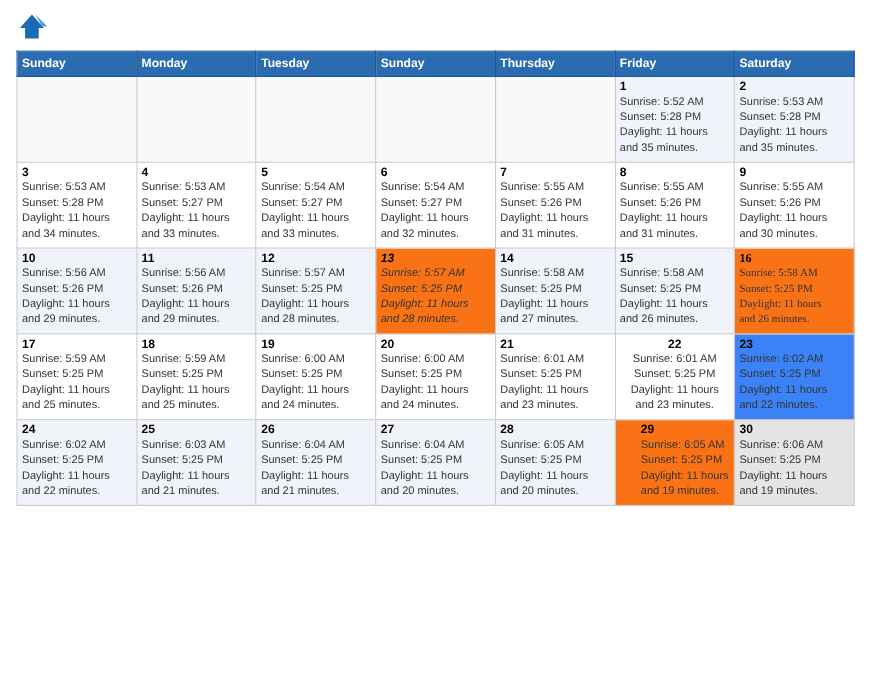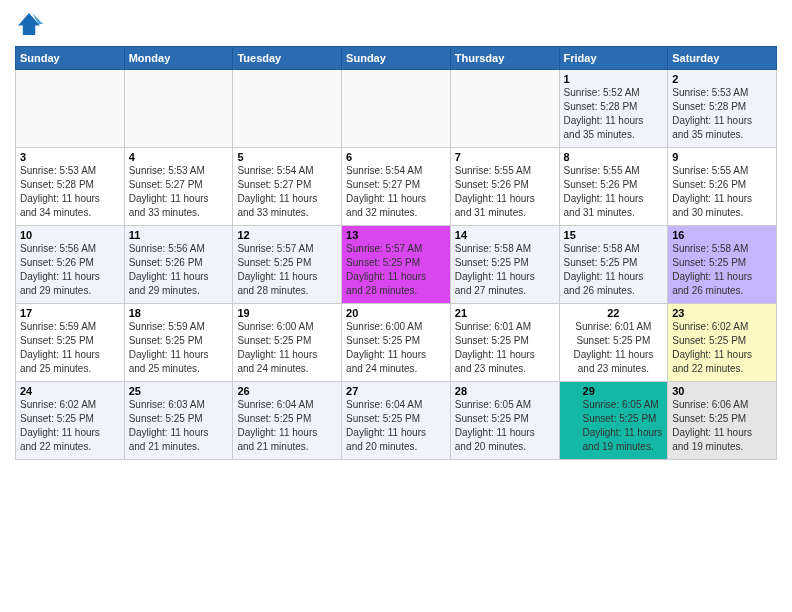--- a/index.html
+++ b/index.html
@@ -215,42 +215,42 @@
 Daylight: 11 hours
 and 29 minutes.</div>
           </td>
           <td style="background-color: rgb(240, 244, 250);">
             <span class="day-num">12</span>
             <div class="day-info" style="white-space: pre-line;">Sunrise: 5:57 AM
 Sunset: 5:25 PM
 Daylight: 11 hours
 and 28 minutes.</div>
           </td>
-          <td style="background-color: #d946ef;">
+          <td style="background-color: #f97316; font-style: italic;">
             <span class="day-num">13</span>
             <div class="day-info" style="white-space: pre-line;">Sunrise: 5:57 AM
 Sunset: 5:25 PM
 Daylight: 11 hours
 and 28 minutes.</div>
           </td>
           <td style="background-color: rgb(240, 244, 250);">
             <span class="day-num">14</span>
             <div class="day-info" style="white-space: pre-line;">Sunrise: 5:58 AM
 Sunset: 5:25 PM
 Daylight: 11 hours
 and 27 minutes.</div>
           </td>
           <td style="background-color: rgb(240, 244, 250);">
             <span class="day-num">15</span>
             <div class="day-info" style="white-space: pre-line;">Sunrise: 5:58 AM
 Sunset: 5:25 PM
 Daylight: 11 hours
 and 26 minutes.</div>
           </td>
-          <td style="background-color: #c4b5fd;">
+          <td style="background-color: #f97316; font-family: Liberation Serif, serif;">
             <span class="day-num">16</span>
             <div class="day-info" style="white-space: pre-line;">Sunrise: 5:58 AM
 Sunset: 5:25 PM
 Daylight: 11 hours
 and 26 minutes.</div>
           </td>
         </tr>
         <tr>
           <td style="background-color: rgb(255, 255, 255);">
             <span class="day-num">17</span>
@@ -287,21 +287,21 @@
 Daylight: 11 hours
 and 23 minutes.</div>
           </td>
           <td style="background-color: rgb(255, 255, 255); text-align: center;">
             <span class="day-num">22</span>
             <div class="day-info" style="white-space: pre-line;">Sunrise: 6:01 AM
 Sunset: 5:25 PM
 Daylight: 11 hours
 and 23 minutes.</div>
           </td>
-          <td style="background-color: #fef9c3;">
+          <td style="background-color: #3b82f6;">
             <span class="day-num">23</span>
             <div class="day-info" style="white-space: pre-line;">Sunrise: 6:02 AM
 Sunset: 5:25 PM
 Daylight: 11 hours
 and 22 minutes.</div>
           </td>
         </tr>
         <tr>
           <td style="background-color: rgb(240, 244, 250);">
             <span class="day-num">24</span>
@@ -331,21 +331,21 @@
 Daylight: 11 hours
 and 20 minutes.</div>
           </td>
           <td style="background-color: rgb(240, 244, 250); margin-left: 28px;">
             <span class="day-num">28</span>
             <div class="day-info" style="white-space: pre-line;">Sunrise: 6:05 AM
 Sunset: 5:25 PM
 Daylight: 11 hours
 and 20 minutes.</div>
           </td>
-          <td style="background-color: #14b8a6; padding-left: 23px;">
+          <td style="background-color: #f97316; padding-left: 23px;">
             <span class="day-num">29</span>
             <div class="day-info" style="white-space: pre-line;">Sunrise: 6:05 AM
 Sunset: 5:25 PM
 Daylight: 11 hours
 and 19 minutes.</div>
           </td>
           <td style="background-color: #e5e5e5;">
             <span class="day-num">30</span>
             <div class="day-info" style="white-space: pre-line;">Sunrise: 6:06 AM
 Sunset: 5:25 PM

